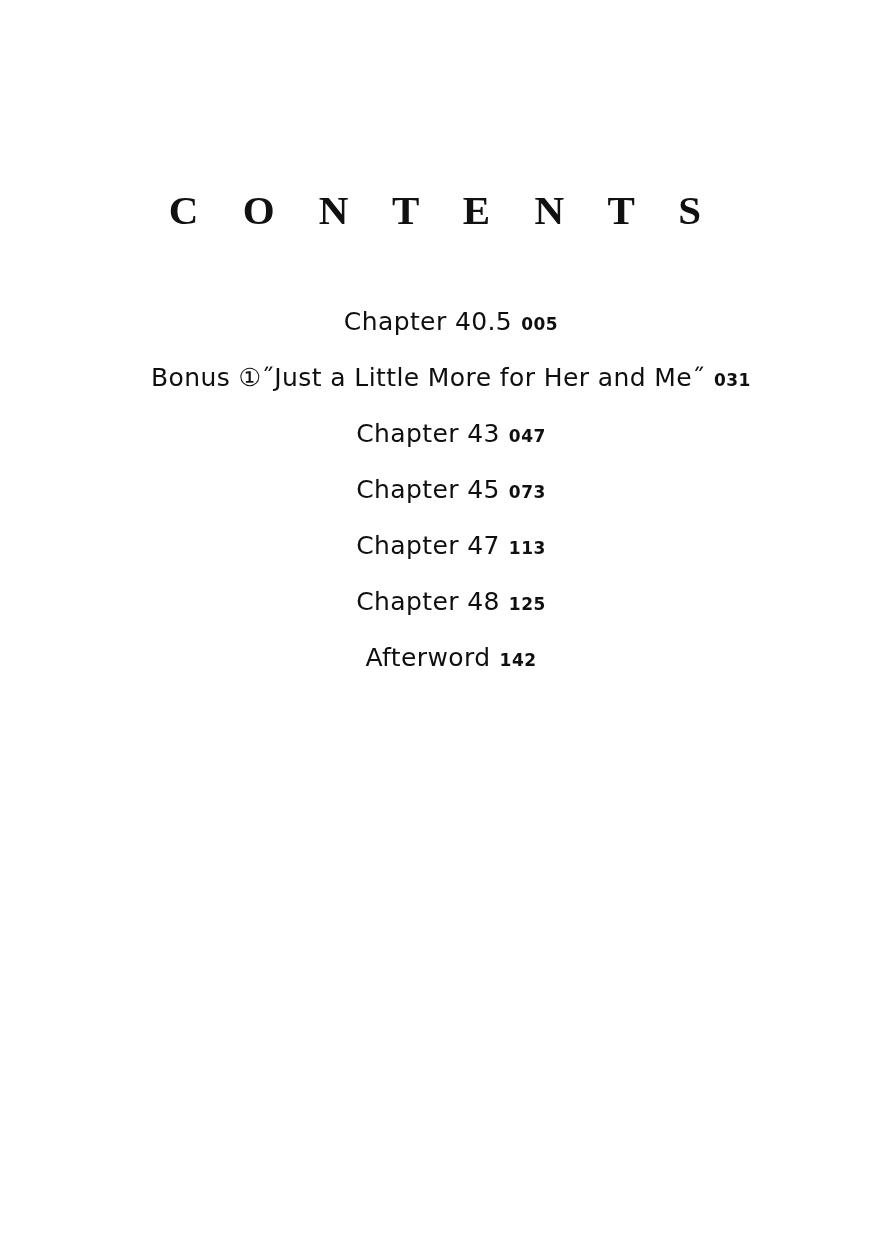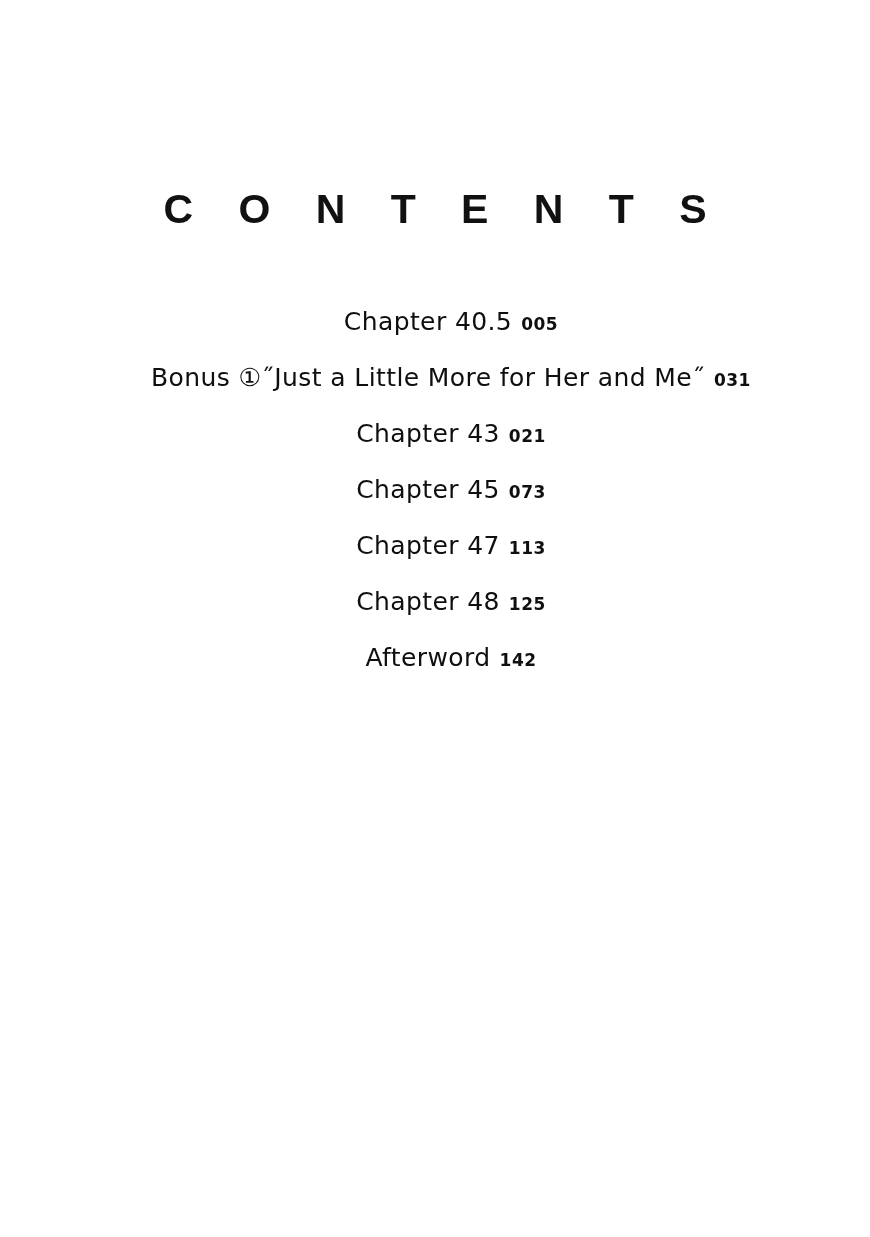--- a/index.html
+++ b/index.html
@@ -19,21 +19,21 @@
     width: 870px;
     height: 1237px;
     box-sizing: border-box;
   }
   .toc-title {
     position: absolute;
     top: 186px;
     left: 0;
     width: 870px;
     text-align: center;
-    font-family: Liberation Sans, sans-serif;
+    font-family: Liberation Serif, serif;
     font-weight: bold;
     font-size: 41px;
     letter-spacing: 17px;
     text-indent: 17px;
     color: #111111;
   }
   .toc-list {
     position: absolute;
     top: 278px;
     left: 0;
@@ -73,21 +73,21 @@
   <div class="toc-title">C O N T E N T S</div>
 
   <ul class="toc-list">
     <li class="toc-entry">
       <span class="entry-label">Chapter 40.5</span><span class="entry-page">005</span>
     </li>
     <li class="toc-entry">
       <span class="entry-label">Bonus ①˝Just a Little More for Her and Me˝</span><span class="entry-page">031</span>
     </li>
     <li class="toc-entry">
-      <span class="entry-label">Chapter 43</span><span class="entry-page">021</span>
+      <span class="entry-label">Chapter 43</span><span class="entry-page">047</span>
     </li>
     <li class="toc-entry">
       <span class="entry-label">Chapter 45</span><span class="entry-page">073</span>
     </li>
     <li class="toc-entry">
       <span class="entry-label">Chapter 47</span><span class="entry-page">113</span>
     </li>
     <li class="toc-entry">
       <span class="entry-label">Chapter 48</span><span class="entry-page">125</span>
     </li>

